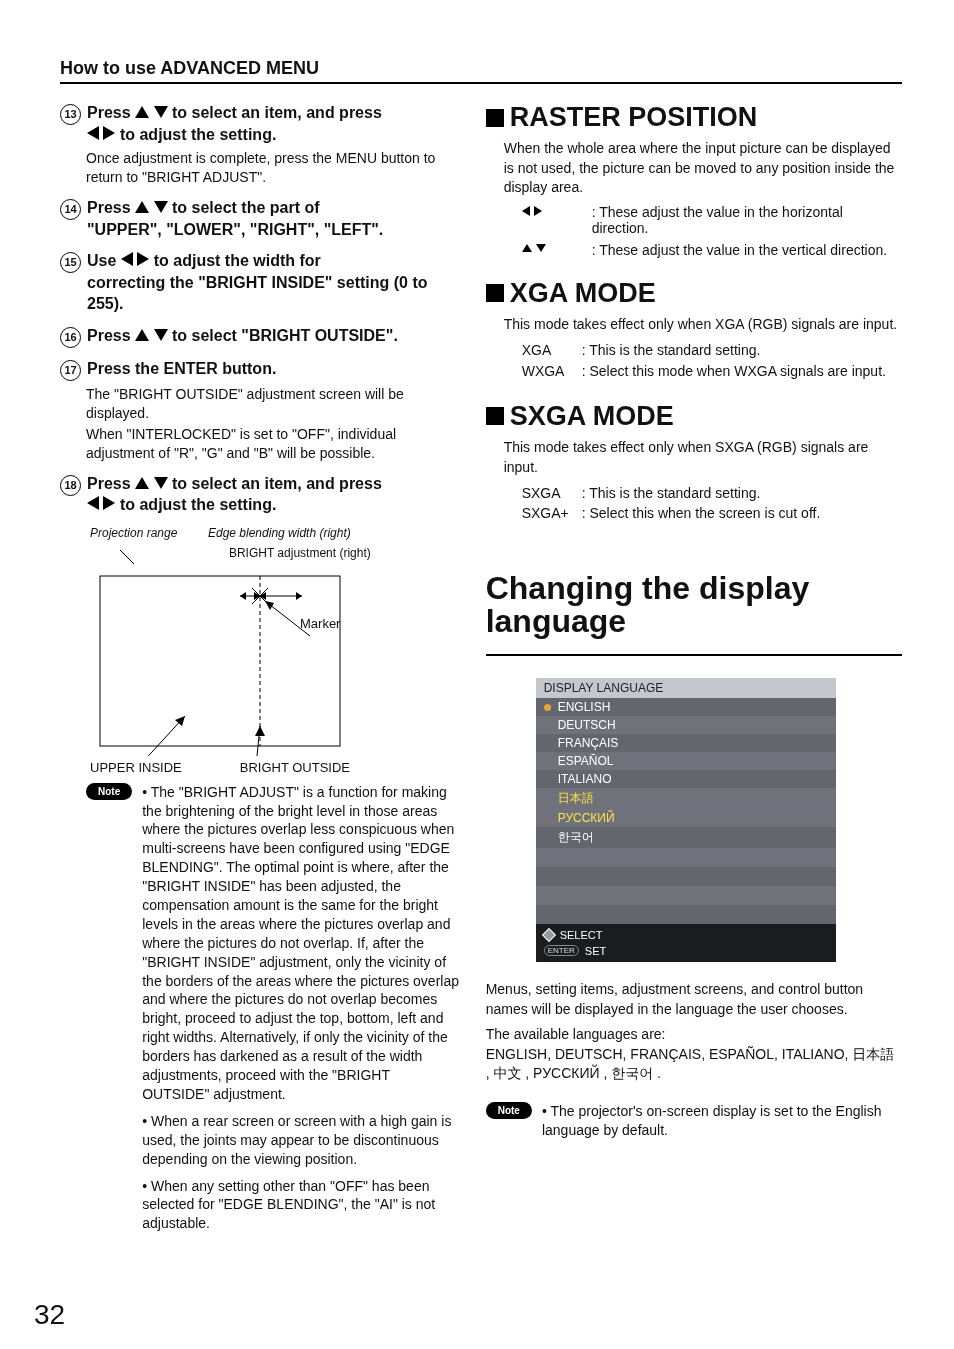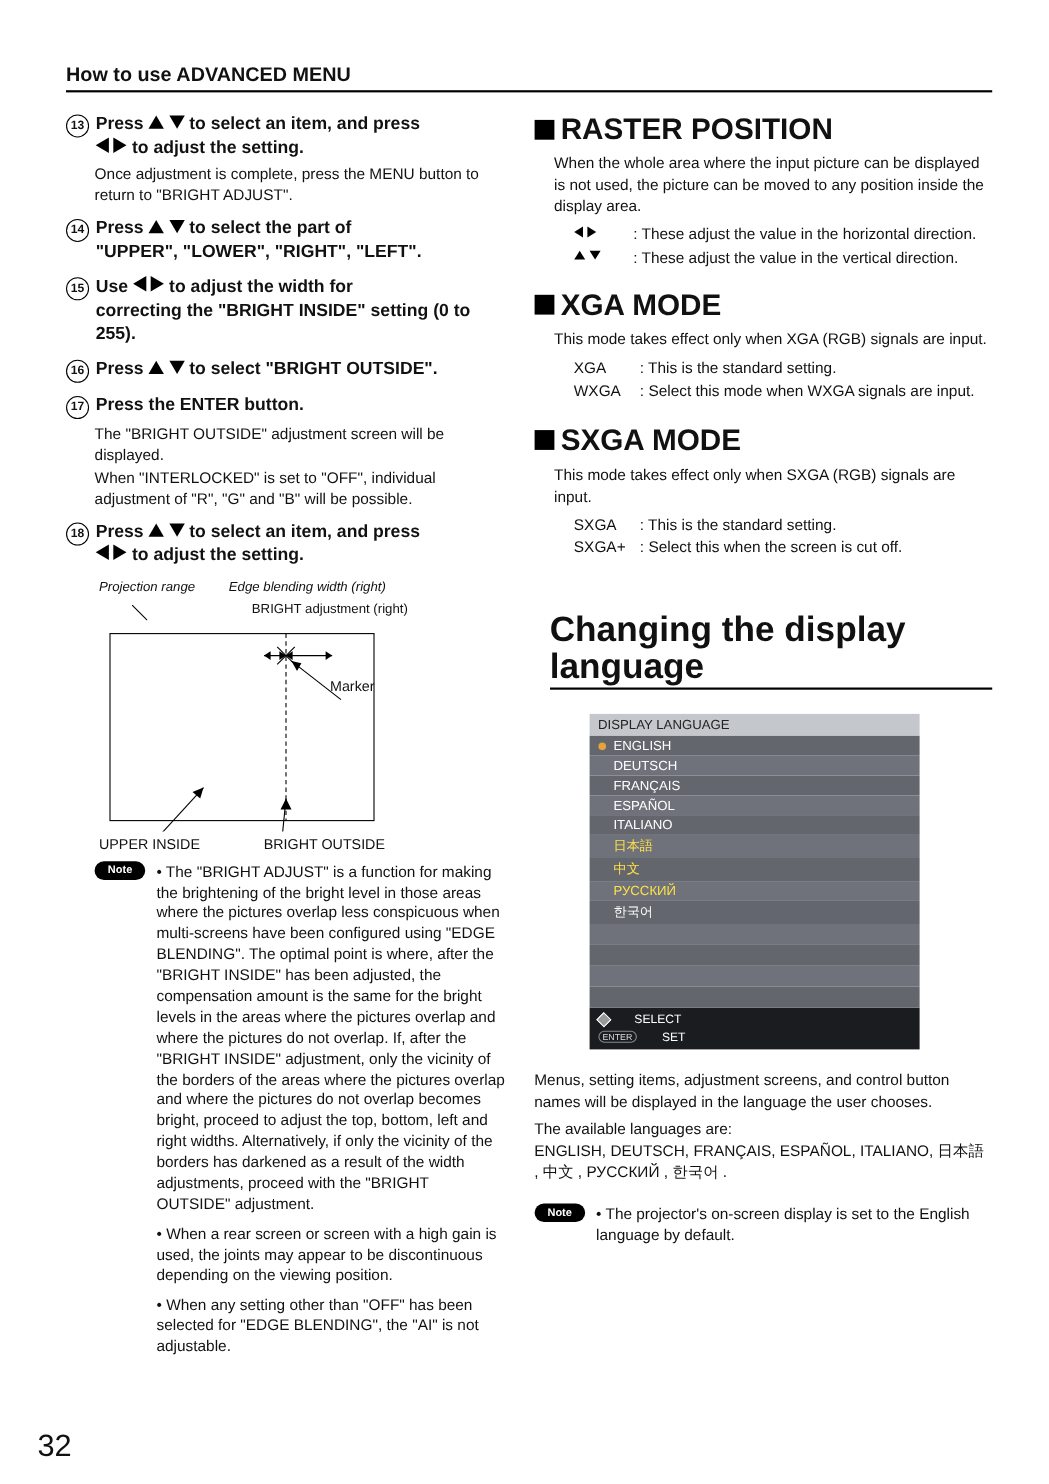--- a/index.html
+++ b/index.html
@@ -66,40 +66,40 @@
 
   
   .blk{margin-bottom:20px;}
   .h2{font-size:27px;font-weight:700;margin:0 0 6px 0;
     display:flex;align-items:center;}
   .sq{display:inline-block;width:18px;height:18px;background:#000;margin-right:6px;}
   .para{font-size:14px;line-height:1.4;margin:0 0 6px 18px;}
   .kv{font-size:14px;line-height:1.45;margin-left:36px;}
   .kv .row{display:flex;}
   .kv .k{width:60px;}
-  .arrow-pair{margin-left:36px;display:flex;gap:10px;align-items:flex-start;
+  .arrow-pair{margin-left:36px;display:flex;gap:26px;align-items:flex-start;
     font-size:14px;margin-bottom:6px;}
   .arrow-pair .icons{display:flex;gap:4px;min-width:44px;padding-top:2px;}
 
   .big-h1{font-size:32px;font-weight:700;border-bottom:2px solid #000;
-    margin:48px 0 22px 14px;padding-bottom:2px;line-height:1.05;}
+    margin:48px 0 22px 0;padding-bottom:15px;line-height:1.05;}
 
   .menu{width:300px;margin:0 0 18px 38px;border:0;padding-left:12px;}
   .menu .head{background:var(--menu-head);color:#222;font-size:12px;
     padding:3px 8px;}
   .menu .row{background:var(--menu-row);color:#fff;font-size:12px;
     padding:2px 8px 2px 22px;position:relative;}
   .menu .row.alt{background:var(--menu-alt);}
   .menu .row.empty{height:15px;}
   .menu .row.sel::before{content:"";position:absolute;left:8px;top:6px;
     width:7px;height:7px;border-radius:50%;background:#e6a23c;}
   .menu .row.greyed{color:#fde047;}
   .menu .foot{background:#1a1c20;color:#fff;font-size:11px;
     padding:3px 8px 3px 8px;}
-  .menu .foot .fline{display:flex;align-items:center;gap:23px;height:16px;}
+  .menu .foot .fline{display:flex;align-items:center;gap:6px;height:16px;}
   .menu .foot .dia{display:inline-block;width:10px;height:10px;
     transform:rotate(45deg);background:linear-gradient(#999,#999);
     box-shadow:0 0 0 1px #fff inset;}
   .menu .foot .enter{display:inline-block;font-size:8px;
     border:1px solid #888;border-radius:6px;padding:0 3px;color:#ddd;}
 
   .page-num{position:absolute;left:34px;bottom:18px;font-size:28px;}
 </style>
 </head>
 <body>
@@ -308,21 +308,20 @@
       <div class="big-h1">Changing the display language</div>
 
       <div class="menu">
         <div class="head">DISPLAY LANGUAGE</div>
         <div class="row sel">ENGLISH</div>
         <div class="row alt">DEUTSCH</div>
         <div class="row">FRANÇAIS</div>
         <div class="row alt">ESPAÑOL</div>
         <div class="row">ITALIANO</div>
         <div class="row alt greyed">日本語</div>
-        <div class="row greyed">中文</div>
         <div class="row alt greyed">РУССКИЙ</div>
         <div class="row">한국어</div>
         <div class="row alt empty"></div>
         <div class="row empty"></div>
         <div class="row alt empty"></div>
         <div class="row empty"></div>
         <div class="foot">
           <div class="fline">
               <span class="dia"></span>
             <span>SELECT</span>

